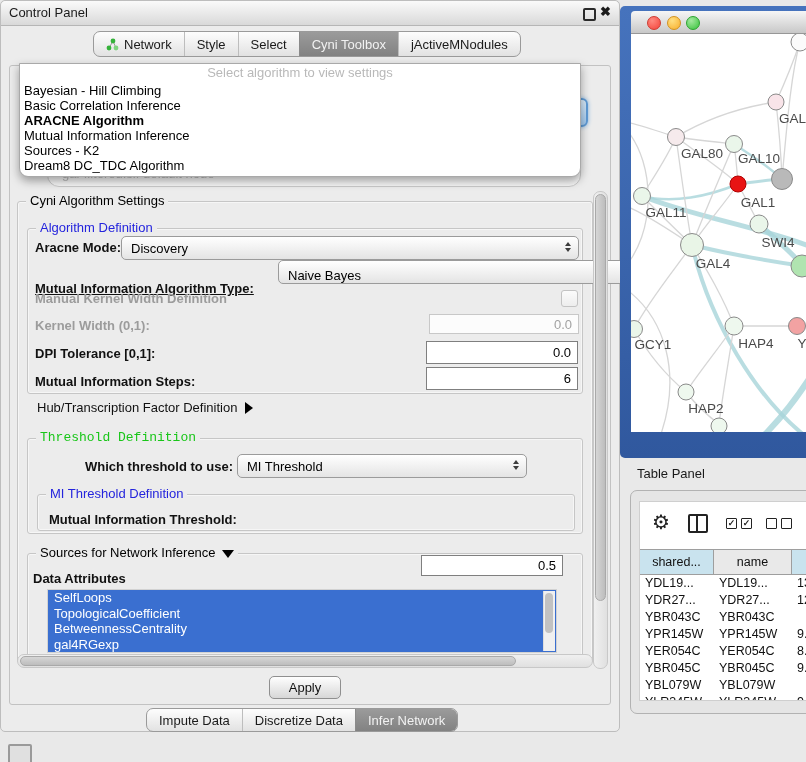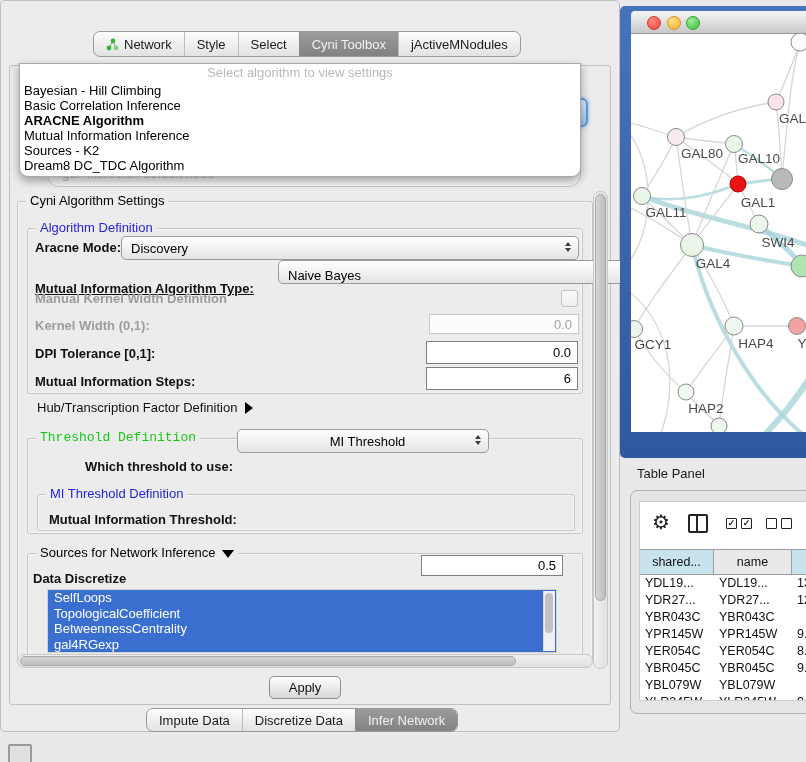--- a/index.html
+++ b/index.html
@@ -110,20 +110,25 @@
              display:flex;align-items:center;justify-content:center;}
   .trows{position:absolute;overflow:hidden;}
   .trow{display:flex;height:17px;align-items:center;}
   .trow .c{font-size:12.5px;color:#111;white-space:nowrap;overflow:hidden;box-sizing:border-box;padding-left:5px;}
   .bl-icon{left:8px;top:744px;width:20px;height:18px;border:2px solid #9a9a9a;background:#e0e0e0;border-radius:2px;}
 </style>
 </head>
 <body>
 
 <div class="abs cpanel">
+  <div class="abs cp-title">
+    <span class="t">Control Panel</span>
+    <span class="winbtn-sq"></span>
+    <span class="winbtn-x">✖</span>
+  </div>
 
   <div class="abs tabstrip" style="left:92px;top:30px;" id="top-tabs">
       <div class="tab">
         <span class="net-ico"><svg width="13" height="13">
             <line x1="3" y1="10" x2="7" y2="3" stroke="#999" stroke-width="1"></line>
             <line x1="7" y1="3" x2="10" y2="10" stroke="#999" stroke-width="1"></line>
             <circle cx="3" cy="10" r="2.4" fill="#35b23a"></circle>
             <circle cx="7" cy="3" r="2.4" fill="#35b23a"></circle>
             <circle cx="10" cy="10" r="2.4" fill="#7fd47f"></circle>
           </svg></span>
@@ -202,41 +207,41 @@
   </div>
 
   <span class="plain" style="left:36px;top:399px;">
     <span>Hub/Transcription Factor Definition</span><span class="tri-right"></span>
   </span>
 
   <div class="fs" style="left:26px;top:437px;width:554px;height:94px;">
     <span class="lg green">Threshold Definition</span>
   </div>
   <span class="blbl" style="left:84px;top:458px;">Which threshold to use:</span>
-  <div class="cb" style="left:236px;top:428px;width:252px;justify-content:center;">
+  <div class="cb" style="left:236px;top:453px;width:290px;">
     <span>MI Threshold</span>
     <span class="arr">
         <span class="tri-u"></span>
         <span class="tri-d"></span>
       </span>
   </div>
   <div class="fs" style="left:36px;top:493px;width:536px;height:35px;">
     <span class="lg blue">MI Threshold Definition</span>
   </div>
   <span class="blbl" style="left:48px;top:511px;">Mutual Information Threshold:</span>
   <div class="tf" style="left:420px;top:506px;width:142px;height:21px;margin-top:48px;">
     <span>0.5</span>
   </div>
 
   <div class="fs" style="left:26px;top:552px;width:554px;height:104px;">
     <span class="lg">
       <span>Sources for Network Inference</span><span class="tri-down"></span>
     </span>
   </div>
-  <span class="blbl" style="left:32px;top:570px;">Data Discretize</span>
+  <span class="blbl" style="left:32px;top:570px;">Data Attributes</span>
   <div class="attr-list" style="left:46px;top:588px;width:508px;height:62px;" id="attr-list">
     <div class="row sel">SelfLoops</div>
       <div class="row sel">TopologicalCoefficient</div>
       <div class="row sel">BetweennessCentrality</div>
       <div class="row sel">gal4RGexp</div>
       <div class="lsb">
         <div class="th"></div>
       </div>
   </div>
 

